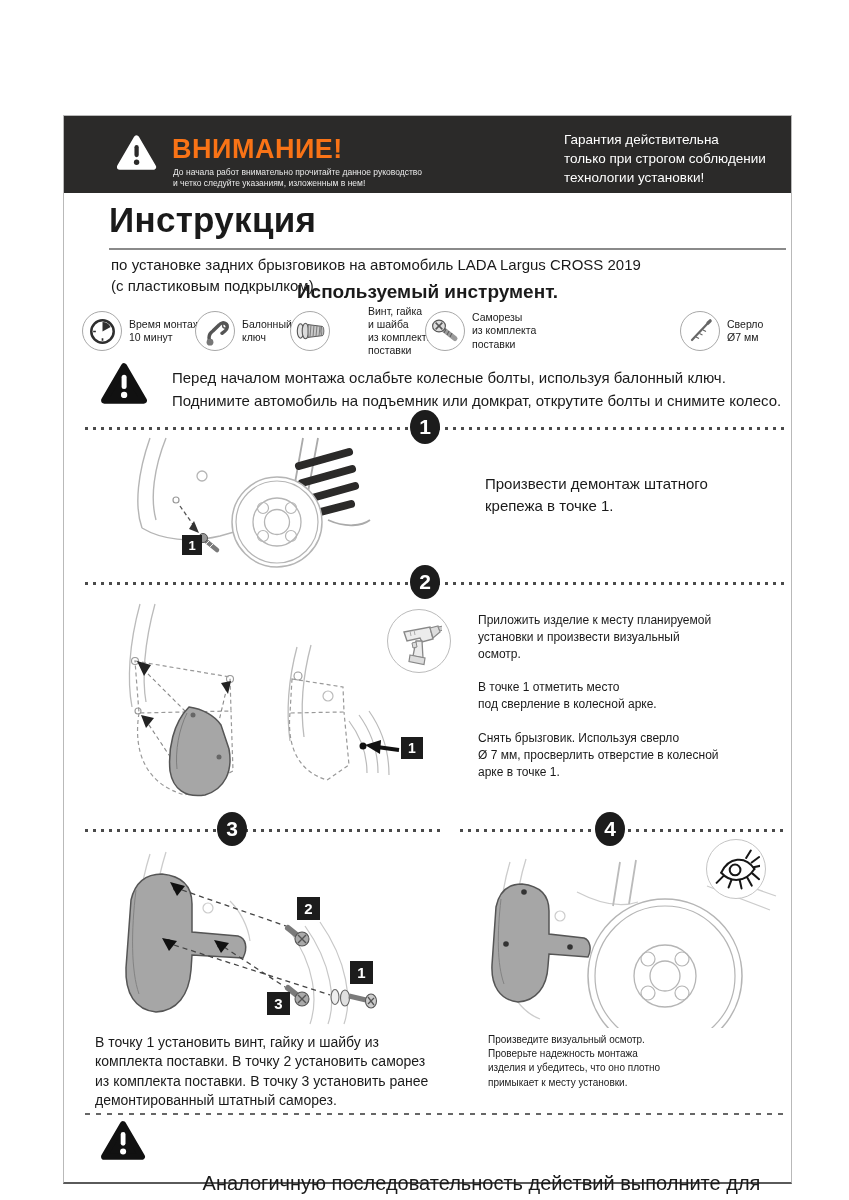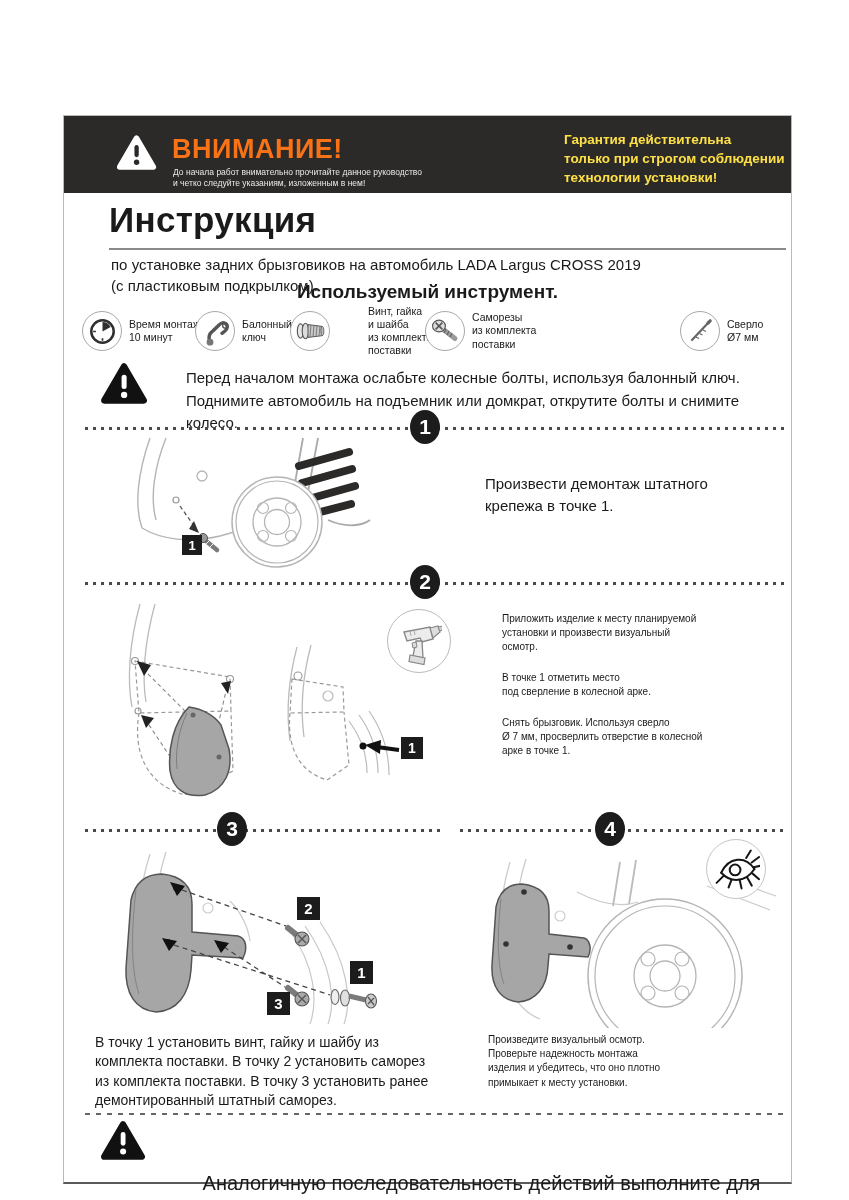--- a/index.html
+++ b/index.html
@@ -7,49 +7,49 @@
           font-family:"Liberation Sans", sans-serif; color:#1a1a1a; }
   .frame { position:absolute; left:63px; top:115px; width:727px; height:1066px;
            border:1px solid #b9b9b9; border-bottom:2px solid #5a5a5a; background:#fff; }
   .abs { position:absolute; }
   .pre { white-space:pre-line; }
 
   
   .header { position:absolute; left:0; top:0; width:100%; height:77px; background:#2b2a29; }
   .hdr-title { position:absolute; left:108px; top:18px; color:#f97316; font-size:27px; font-weight:bold; letter-spacing:.5px; }
   .hdr-note { position:absolute; left:109px; top:51px; color:#e9e9e9; font-size:8.5px; line-height:1.32; }
-  .hdr-warranty { position:absolute; left:500px; top:14px; color:#fde047; font-size:13.5px; font-weight:bold; line-height:1.42; }
+  .hdr-warranty { position:absolute; left:500px; top:14px; color:#ffffff; font-size:13.5px; font-weight:normal; line-height:1.42; }
 
   
   .title { position:absolute; left:45px; top:84px; font-size:35px; font-weight:bold; letter-spacing:.3px; }
   .title-rule { position:absolute; left:45px; top:132px; width:677px; height:0; border-top:2px solid #8a8a8a; }
   .subtitle { position:absolute; left:47px; top:138px; font-size:15px; line-height:1.4; }
 
   
   .tools-heading { position:absolute; left:0; top:165px; width:100%; text-align:center; font-size:19px; font-weight:600; }
   .tool { position:absolute; height:38px; display:flex; align-items:center; gap:7px; }
   .tool .circ { width:38px; height:38px; border:1px solid #a8a8a8; border-radius:50%; flex:0 0 auto;
                 display:flex; align-items:center; justify-content:center; background:#fff; }
   .tool .lbl { font-size:10.5px; line-height:1.25; }
 
   
-  .warn-text { position:absolute; left:108px; top:251px; font-size:15px; line-height:1.5;margin-left:14px; }
+  .warn-text { position:absolute; left:108px; top:251px; font-size:15px; line-height:1.5; }
   .footer-text { position:absolute; left:108px; top:1052px; font-size:20px; line-height:1.5;text-align:center; }
 
   
   .divider { position:absolute; height:3px;
              background-image:repeating-linear-gradient(90deg,#4a4a4a 0 3px,transparent 3px 8px); }
   .step-badge { position:absolute; width:30px; height:34px; background:#1c1c1c; border-radius:50%;
                 color:#fff; font-size:21px; font-weight:bold; display:flex; align-items:center; justify-content:center; z-index:5; }
   .marker { position:absolute; background:#1c1c1c; color:#fff; font-weight:bold;
             display:flex; align-items:center; justify-content:center; z-index:6; }
 
   
   .step1-text { position:absolute; left:421px; top:357px; font-size:15px; line-height:1.45; }
-  .step2-text { position:absolute; left:438px; top:496px; font-size:10px; line-height:1.4; }
+  .step2-text { position:absolute; left:414px; top:496px; font-size:12px; line-height:1.4; }
   .step2-text p { margin:0 0 17px 0; }
   .step3-text { position:absolute; left:31px; top:917px; font-size:14px; line-height:1.38; }
   .step4-text { position:absolute; left:424px; top:917px; font-size:10px; line-height:1.42; }
 
   .icon-circle { position:absolute; border-radius:50%; background:#fff; display:flex;
                  align-items:center; justify-content:center; z-index:4; }
 </style>
 </head>
 <body>
 

